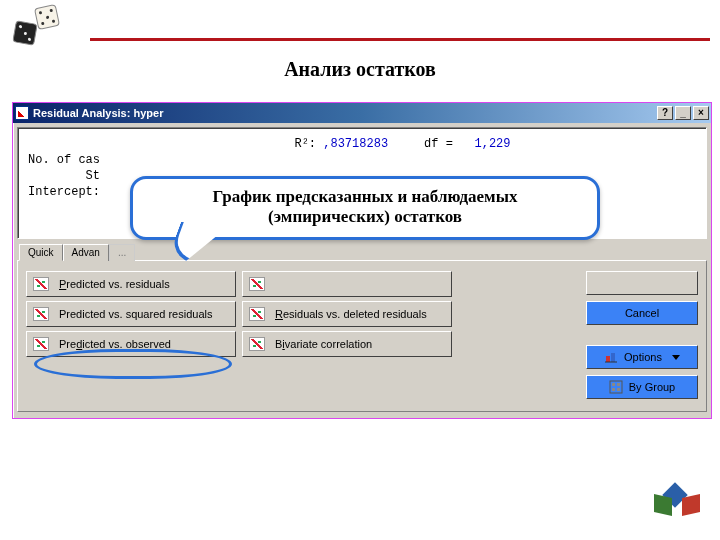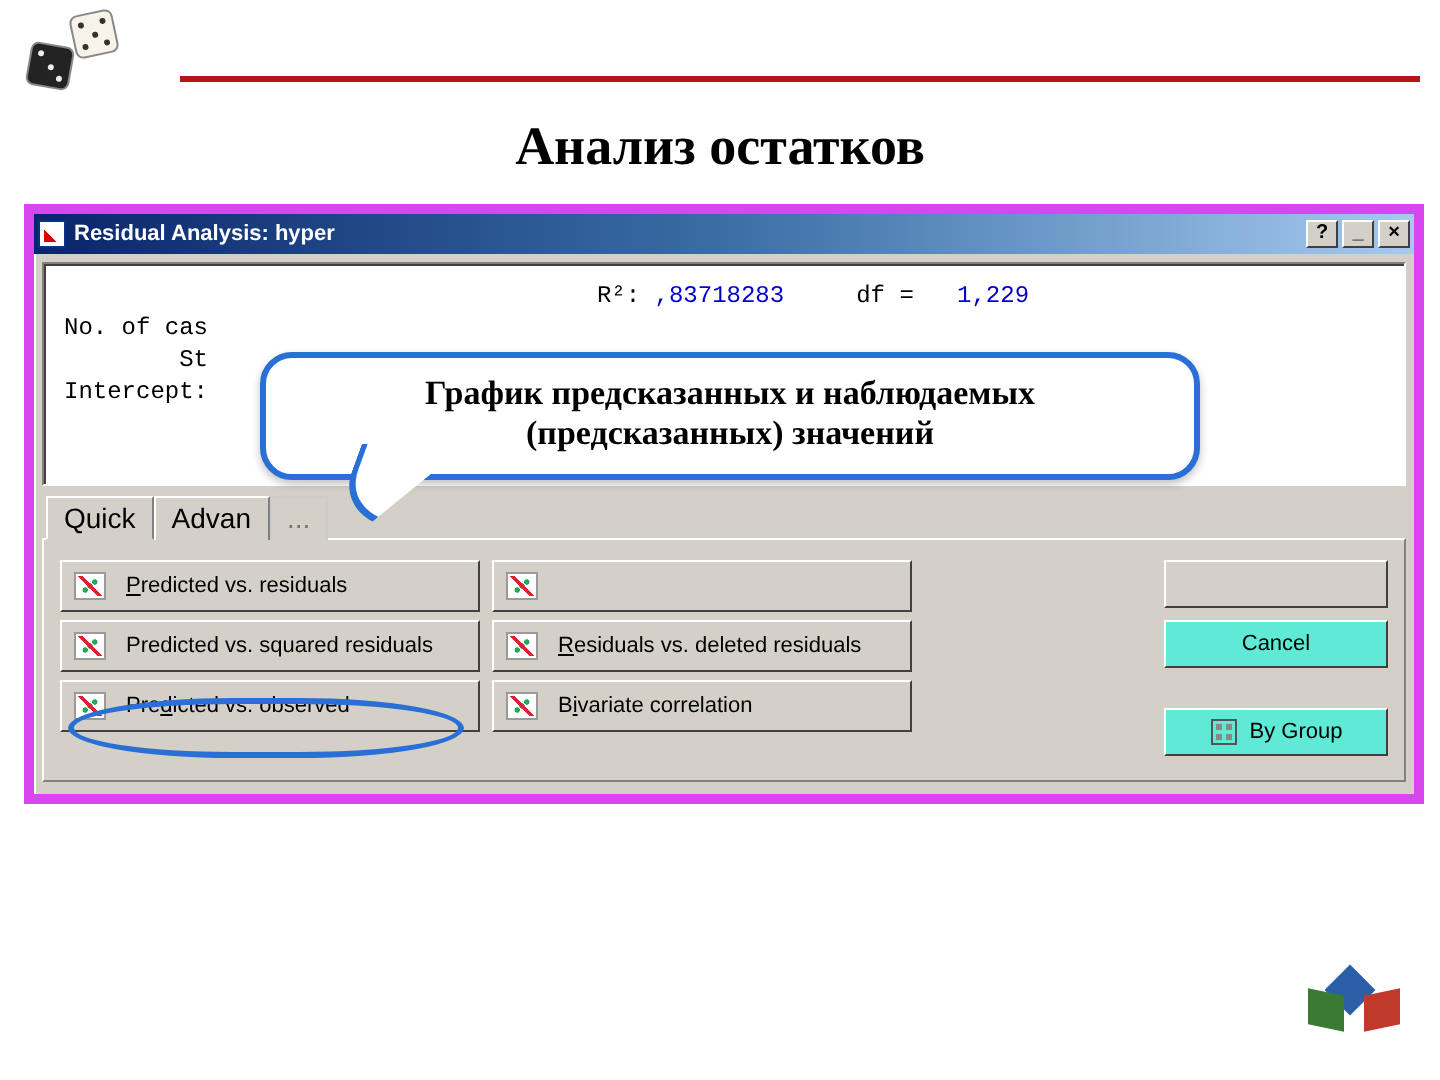--- a/index.html
+++ b/index.html
@@ -33,30 +33,30 @@
     position: absolute;
     top: 38px; left: 90px; right: 10px;
     height: 3px;
     background: #b4151b;
   }
   .title-main {
     position: absolute;
     top: 58px; left: 0; right: 0;
     text-align: center;
     font-family: "Times New Roman", serif;
-    font-size: 27px;
+    font-size: 20px;
     font-weight: bold;
     color: #000;
   }
   .window {
     position: absolute;
     top: 102px; left: 12px;
     width: 700px;
     background: #d4d0c8;
-    border: 5px solid #d946ef;
+    border: 1px solid #d946ef;
     box-shadow: 1px 1px 0 #fff inset;
   }
   .titlebar {
     height: 20px;
     background: linear-gradient(to right, #0a246a, #3a6ea5, #a6caf0);
     display: flex;
     align-items: center;
     color: #fff;
     font-weight: bold;
     font-size: 11px;
@@ -108,21 +108,21 @@
     display: flex;
     margin: 0 4px;
     padding-left: 2px;
   }
   .tab {
     background: #d4d0c8;
     border: 1px solid #fff;
     border-right-color: #808080;
     border-bottom: none;
     padding: 2px 8px;
-    font-size: 14px;
+    font-size: 10px;
     margin-right: 0;
     position: relative;
     top: 1px;
   }
   .tab.active { border-bottom: 1px solid #d4d0c8; z-index:2; }
   .tab.cut { color:#777; border-color:#ccc; }
   .panel {
     margin: 0 4px 6px 4px;
     border: 1px solid #fff;
     border-top-color:#fff;
@@ -179,21 +179,21 @@
   }
   .right-col .topbtn {
     height: 24px;
     background: #d4d0c8;
     border: 1px solid #fff;
     border-right-color:#404040; border-bottom-color:#404040;
   }
   .sidebtn {
     display:flex; align-items:center; gap:6px;
     height: 24px;
-    background:#5eead4;
+    background:#3b82f6;
     border:1px solid #fff;
     border-right-color:#404040; border-bottom-color:#404040;
     padding: 0 6px;
     font-size: 11px;
     justify-content: center;
   }
   .sidebtn .sicon { width:14px;height:14px; display:inline-block; }
   .tri-down {
     width:0;height:0;border-left:4px solid transparent;border-right:4px solid transparent;border-top:5px solid #000;
     display:inline-block; margin-left:4px;
@@ -327,36 +327,47 @@
 
     <div class="right-col">
       <div class="topbtn"></div>
       <div class="sidebtn">
         <span>Cancel</span>
       </div>
       <div style="height:8px"></div>
       <div class="sidebtn">
         <span class="sicon">
           <svg viewBox="0 0 14 14">
+              <rect x="2" y="6" width="4" height="6" fill="#c33"></rect>
+              <rect x="7" y="3" width="4" height="9" fill="#36c"></rect>
+              <path d="M1 12h12" stroke="#333"></path>
+            </svg>
+        </span>
+        <span>Options</span>
+        <span class="tri-down"></span>
+      </div>
+      <div class="sidebtn">
+        <span class="sicon">
+          <svg viewBox="0 0 14 14">
               <rect x="1" y="1" width="12" height="12" fill="none" stroke="#555"></rect>
               <rect x="3" y="3" width="3" height="3" fill="#888"></rect>
               <rect x="8" y="3" width="3" height="3" fill="#888"></rect>
               <rect x="3" y="8" width="3" height="3" fill="#888"></rect>
               <rect x="8" y="8" width="3" height="3" fill="#888"></rect>
             </svg>
         </span>
         <span>By Group</span>
       </div>
     </div>
   </div>
 </div>
 
 <div class="callout">
   <div>График предсказанных и наблюдаемых</div>
-  <div>(предсказанных) значений</div>
+  <div>(эмпирических) остатков</div>
 </div>
 
 <div class="highlight-oval"></div>
 
 <div class="corner-logo">
   <div class="cube c3"></div>
   <div class="cube c1"></div>
   <div class="cube c2"></div>
 </div>
 

